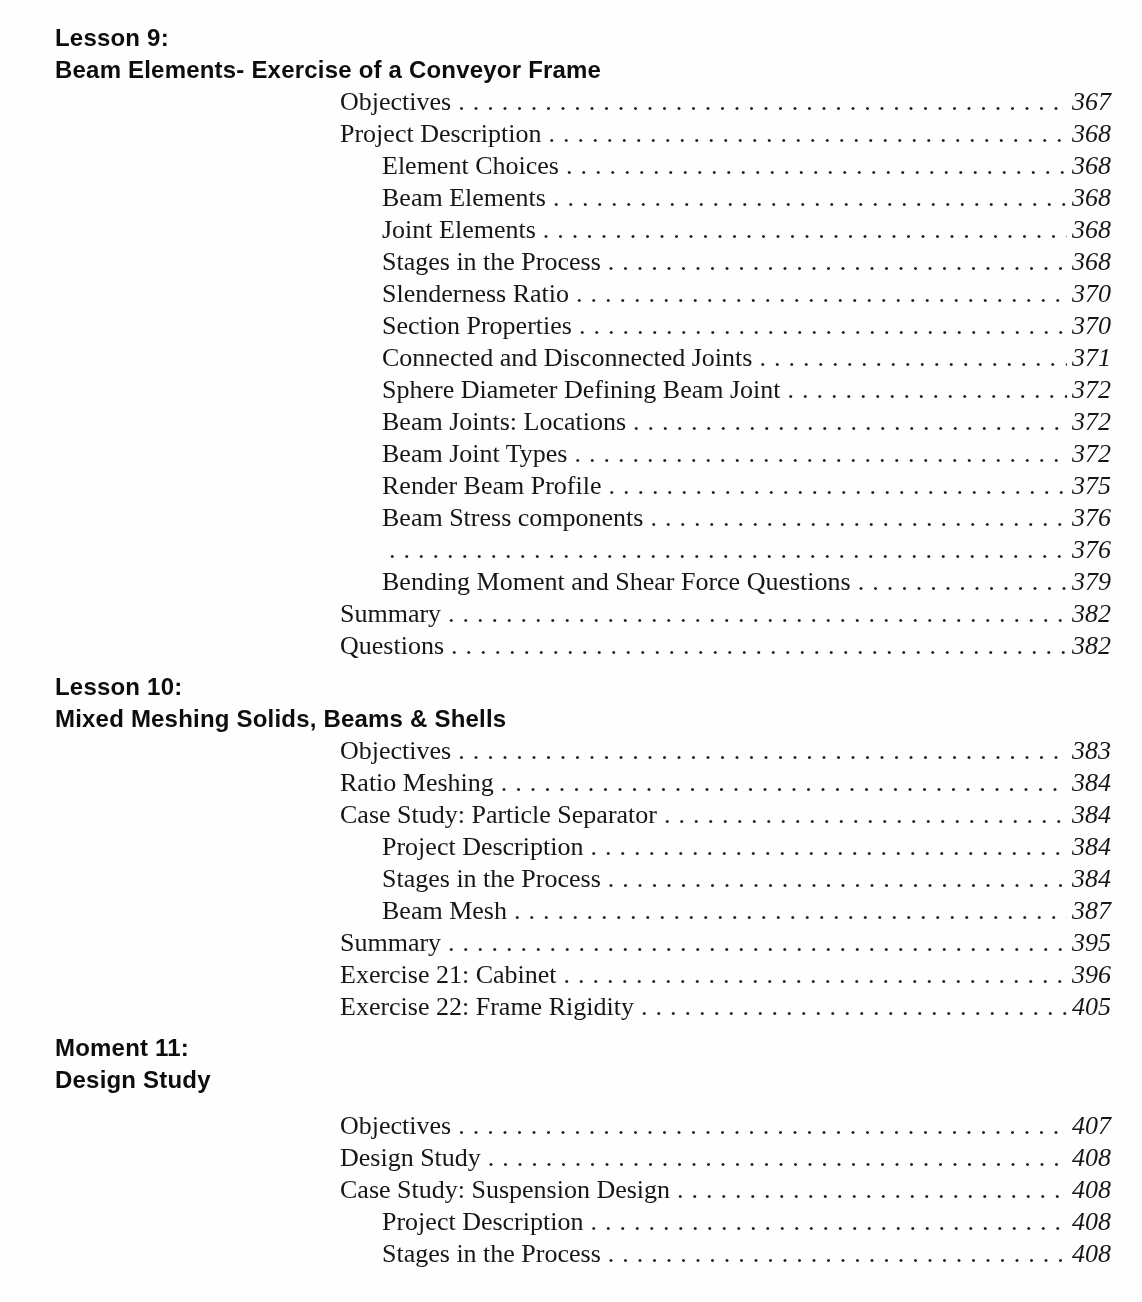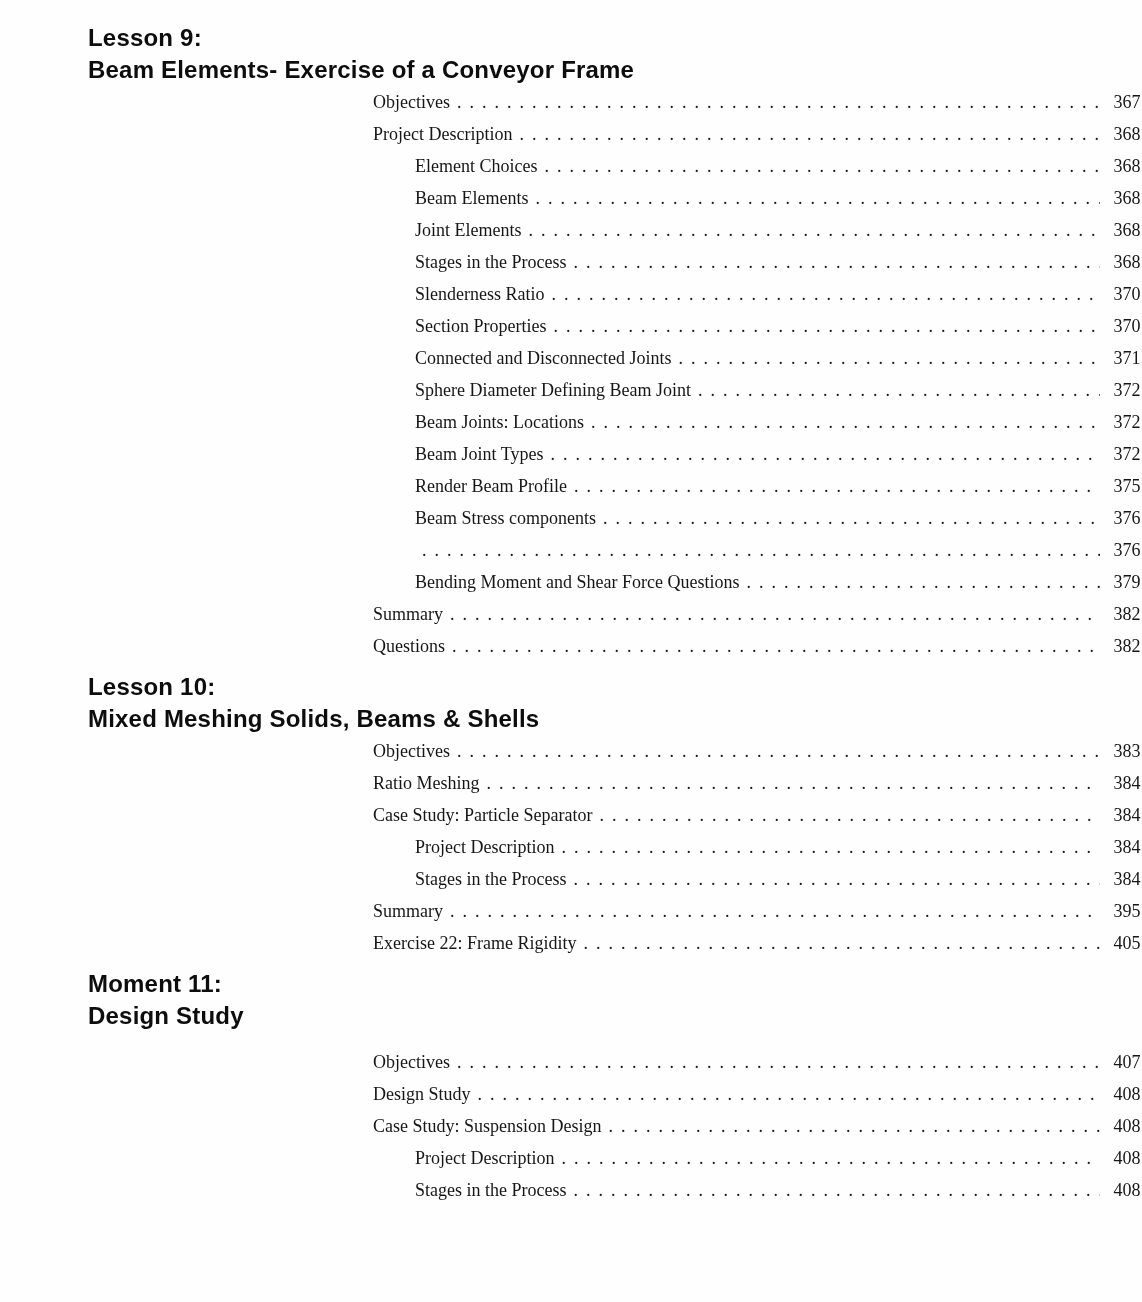--- a/index.html
+++ b/index.html
@@ -8,41 +8,41 @@
     background: #ffffff;
   }
   .page {
     position: relative;
     width: 1142px;
     height: 1302px;
     background: #fefefe;
     color: #141414;
     overflow: hidden;
     box-sizing: border-box;
-    padding: 22px 0 0 88px;
+    padding: 22px 0 0 55px;
   }
   section.lesson { margin: 0; }
   section.lesson + section.lesson { margin-top: 9px; }
 
   .lesson-heading {
     margin: 0;
     font-family: "Liberation Sans", sans-serif;
     font-weight: bold;
     font-size: 24px;
     line-height: 32px;
     color: #0d0d0d;
     letter-spacing: 0.2px;
   }
   .lesson-label, .lesson-title { display: block; }
 
   .entries {
     margin-left: 285px;
     width: 776px;
     font-family: "Liberation Serif", serif;
-    font-size: 18px;
+    font-size: 26px;
     line-height: 32px;
     color: #161616;
   }
   .entries.extra-gap { margin-top: 14px; }
 
   .toc-row {
     display: flex;
     align-items: baseline;
     height: 32px;
     white-space: nowrap;
@@ -58,22 +58,23 @@
     min-width: 10px;
   }
   .leader::after {
     content: "................................................................................";
     letter-spacing: 8px;
     color: #1c1c1c;
   }
 
   .toc-page {
     flex: 0 0 auto;
-    text-align: center;
+    text-align: left;
     min-width: 44px;
+    font-style: italic;
   }
 </style>
 </head>
 <body>
 
 <div class="page">
   <div id="sections">
   <section class="lesson">
     <h2 class="lesson-heading">
       <span class="lesson-label">Lesson 9:</span>
@@ -218,28 +219,38 @@
     <span class="leader"></span>
     <span class="toc-page">384</span>
   </div>
 
   <div class="toc-row level-2">
     <span class="toc-title">Stages in the Process</span>
     <span class="leader"></span>
     <span class="toc-page">384</span>
   </div>
 
+  <div class="toc-row level-2">
+    <span class="toc-title">Beam Mesh</span>
+    <span class="leader"></span>
+    <span class="toc-page">387</span>
+  </div>
 
 
   <div class="toc-row level-1">
     <span class="toc-title">Summary</span>
     <span class="leader"></span>
     <span class="toc-page">395</span>
   </div>
 
+  <div class="toc-row level-1">
+    <span class="toc-title">Exercise 21: Cabinet</span>
+    <span class="leader"></span>
+    <span class="toc-page">396</span>
+  </div>
 
   <div class="toc-row level-1">
     <span class="toc-title">Exercise 22: Frame Rigidity</span>
     <span class="leader"></span>
     <span class="toc-page">405</span>
   </div>
 </div>
   </section>
 
   <section class="lesson">

